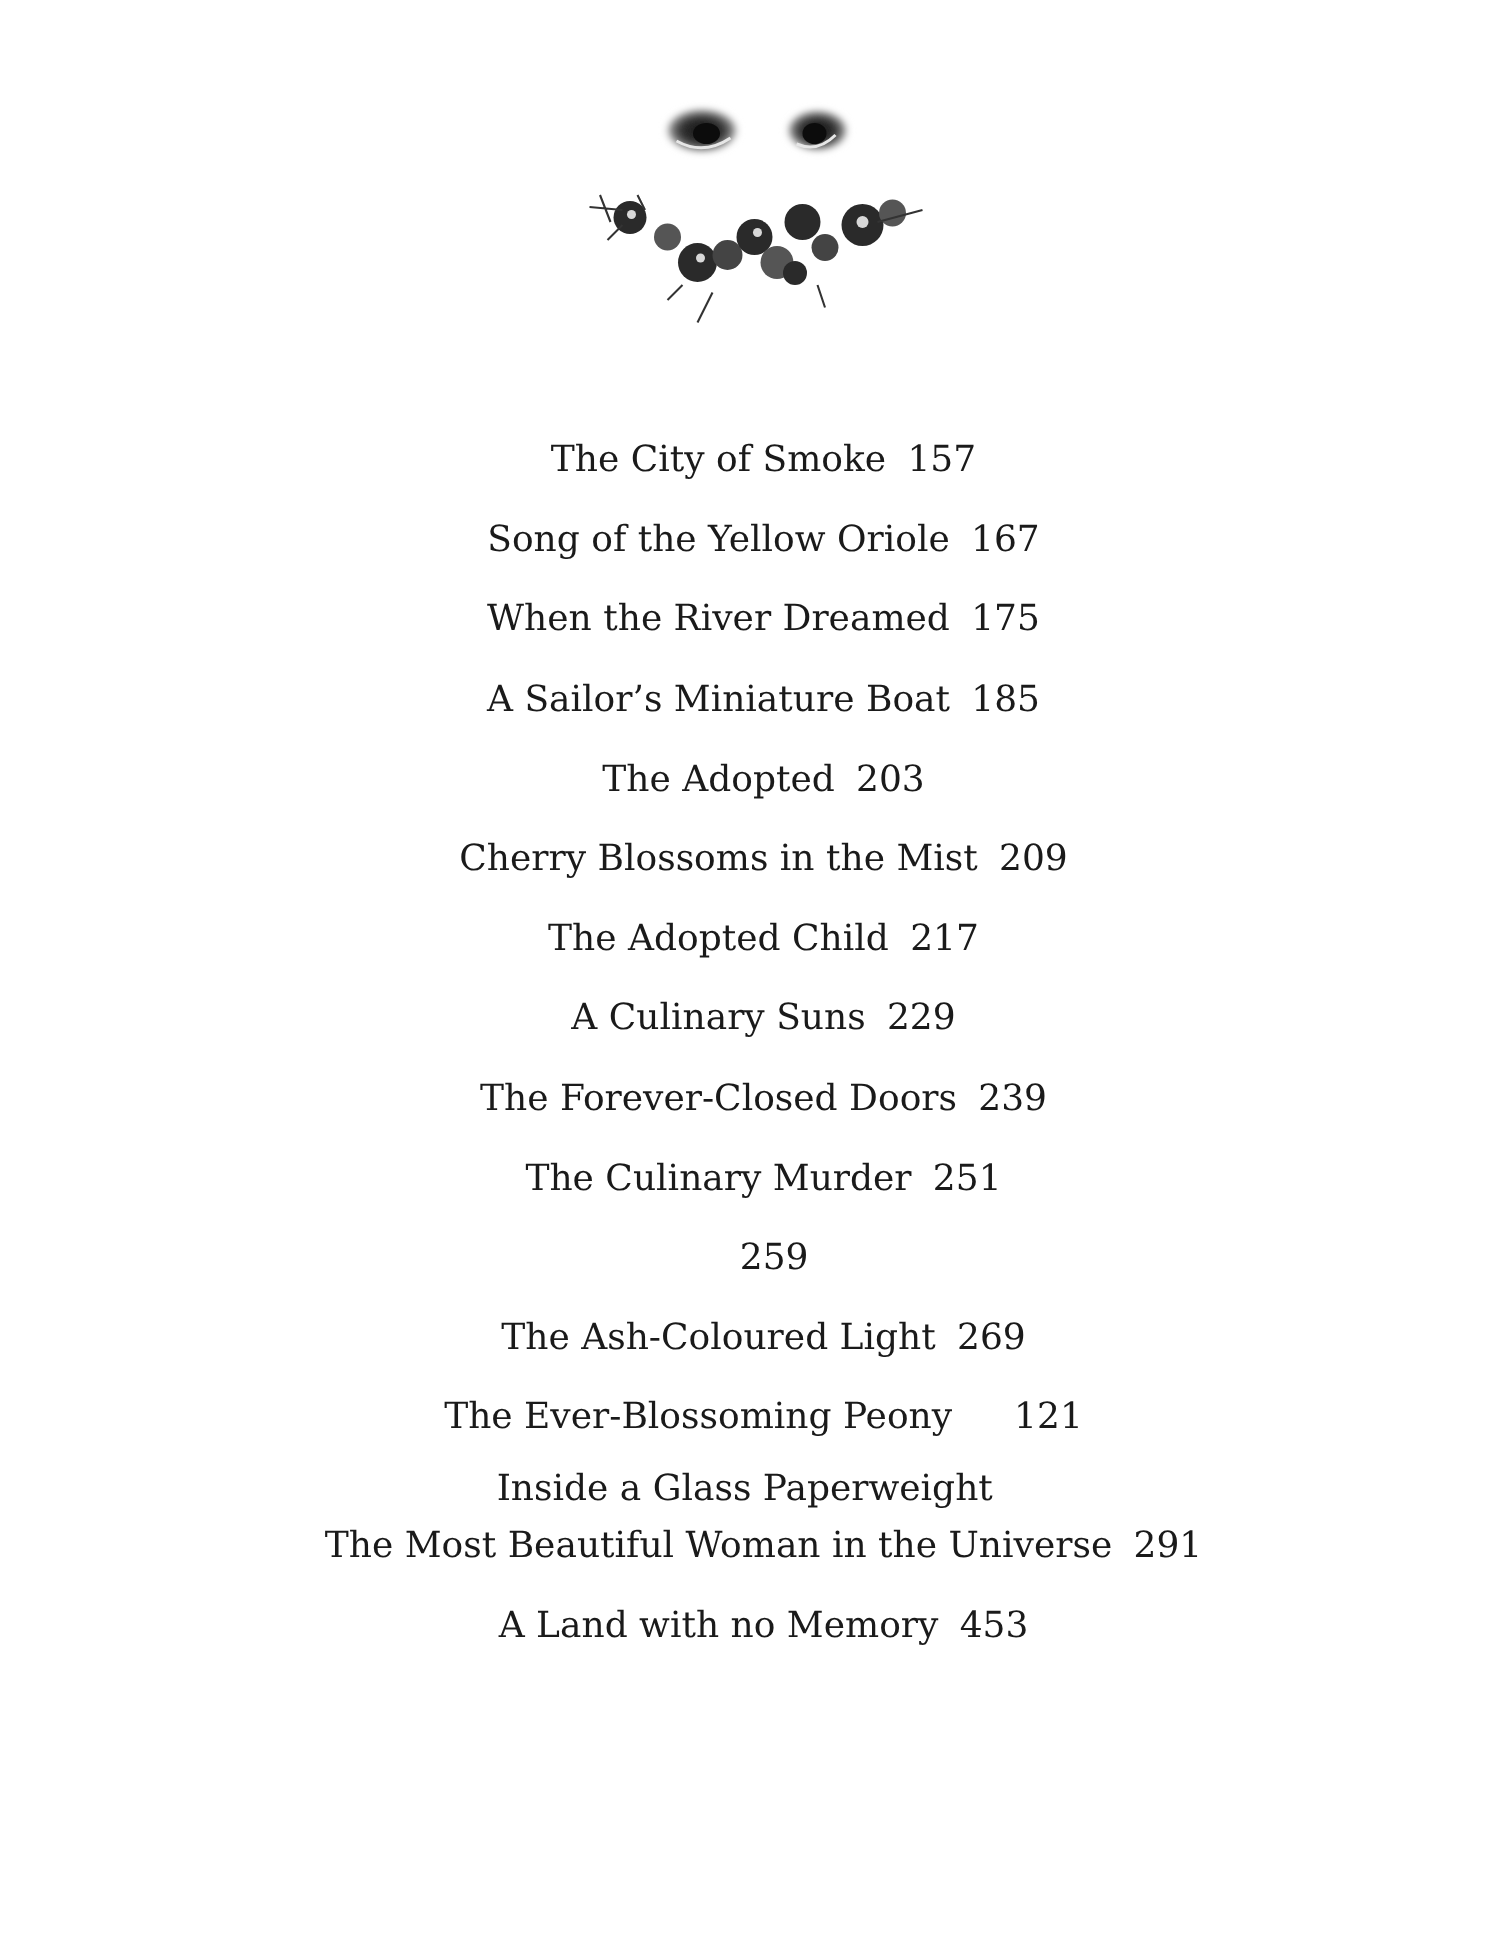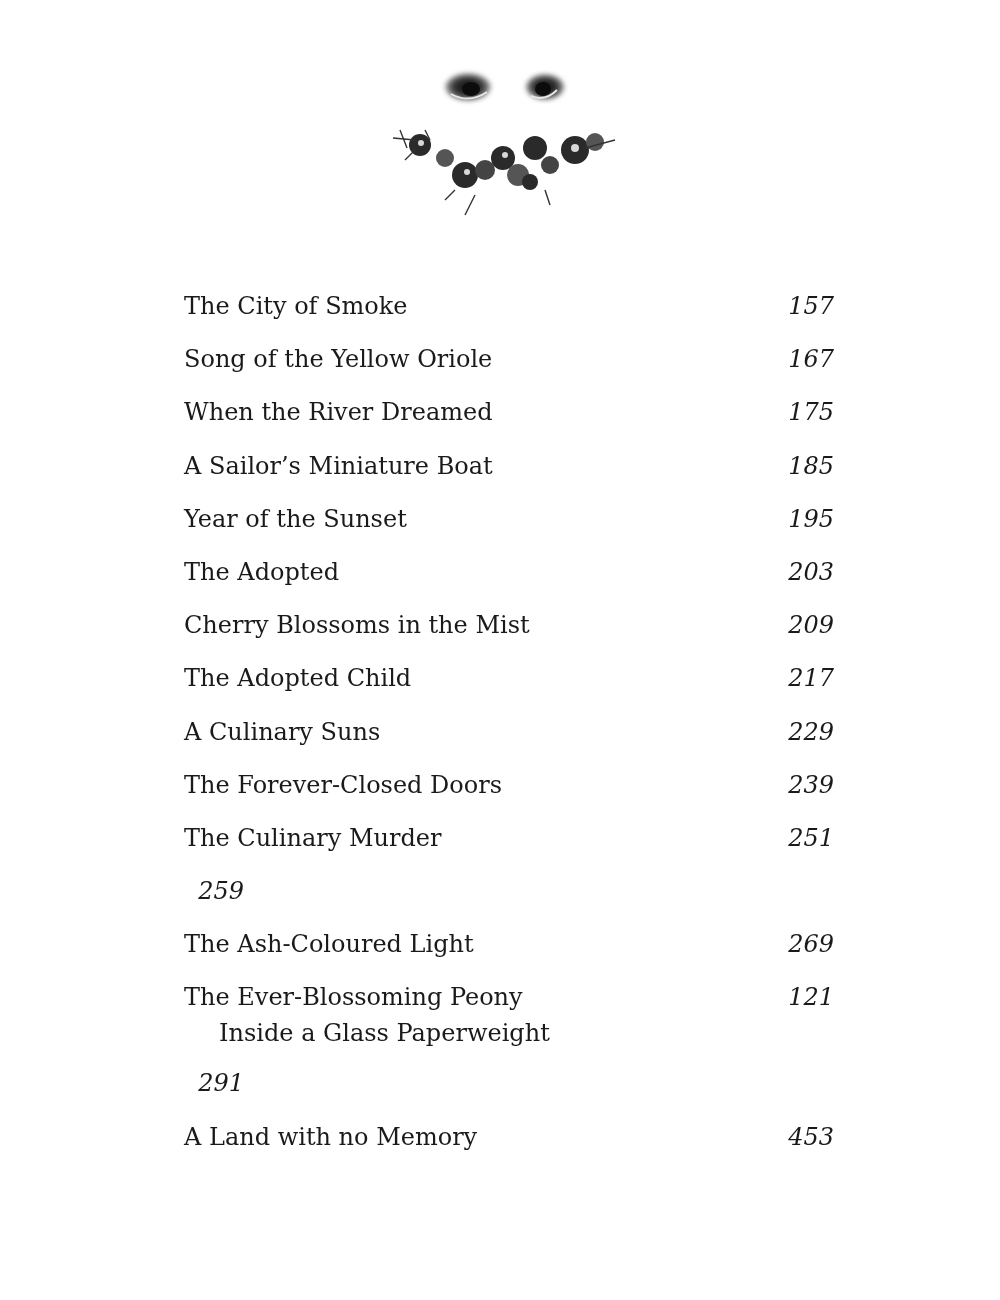--- a/index.html
+++ b/index.html
@@ -37,40 +37,40 @@
       height: 100px;
     }
     .toc {
       position: absolute;
       left: 184px;
       top: 288px;
       width: 650px;
     }
     .toc-row {
       display: flex;
-      justify-content: space-between;
+      justify-content: center;
       align-items: flex-start;
       height: 53.2px;
       font-size: 24px;
       line-height: 36px;
     }
     .toc-row.double {
       height: 86px;
     }
     .toc-title {
       display: block;
     }
     .toc-title .line2 {
       display: block;
       padding-left: 35px;
+      margin-top: 12px;
     }
     .toc-page {
       text-align: right;
       min-width: 60px;
-      font-style: italic;
     }
   </style>
 </head>
 <body>
 
 <div class="ornament">
   <svg class="eyes" viewBox="0 0 240 60" xmlns="http://www.w3.org/2000/svg">
     <defs>
       <radialGradient id="eyeShade" cx="50%" cy="50%" r="50%">
         <stop offset="0%" stop-color="#111"></stop>
@@ -128,24 +128,20 @@
   </div>
   <div class="toc-row">
     <span class="toc-title">When the River Dreamed</span>
     <span class="toc-page">175</span>
   </div>
   <div class="toc-row">
     <span class="toc-title">A Sailor’s Miniature Boat</span>
     <span class="toc-page">185</span>
   </div>
   <div class="toc-row">
-    <span class="toc-title">Year of the Sunset</span>
-    <span class="toc-page">195</span>
-  </div>
-  <div class="toc-row">
     <span class="toc-title">The Adopted</span>
     <span class="toc-page">203</span>
   </div>
   <div class="toc-row">
     <span class="toc-title">Cherry Blossoms in the Mist</span>
     <span class="toc-page">209</span>
   </div>
   <div class="toc-row">
     <span class="toc-title">The Adopted Child</span>
     <span class="toc-page">217</span>
@@ -170,19 +166,20 @@
     <span class="toc-page">269</span>
   </div>
   <div class="toc-row double">
     <span class="toc-title">
       <span class="line1">The Ever-Blossoming Peony</span>
       <span class="line2">Inside a Glass Paperweight</span>
     </span>
     <span class="toc-page">121</span>
   </div>
   <div class="toc-row">
+    <span class="toc-title">The Most Beautiful Woman in the Universe</span>
     <span class="toc-page">291</span>
   </div>
   <div class="toc-row">
     <span class="toc-title">A Land with no Memory</span>
     <span class="toc-page">453</span>
   </div>
 </div>
 
 </body></html>

